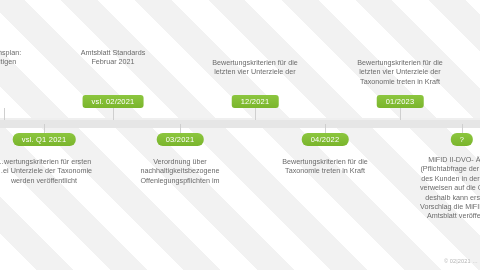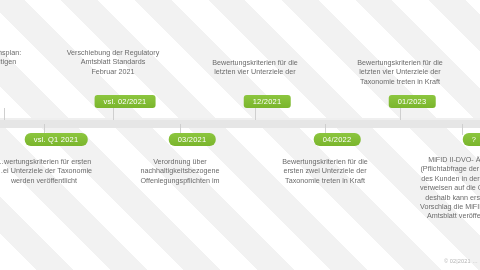--- a/index.html
+++ b/index.html
@@ -63,21 +63,21 @@
   }
   .connector {
     position: absolute;
     width: 1px;
     background: #cfcfcf;
     left: 0;
   }
   .badge {
     position: absolute;
     transform: translateX(-50%);
-    left: 12px;
+    left: 0;
     background: linear-gradient(#8cc63f, #7ab52c);
     color: #ffffff;
     font-size: 7.5px;
     line-height: 13px;
     height: 13px;
     padding: 0 9px;
     border-radius: 3px;
     white-space: nowrap;
     text-align: center;
     letter-spacing: 0.2px;
@@ -127,21 +127,20 @@
         <div class="connector"></div>
         <div class="label" style="top: 48px;">
           <div>…onsplan:</div>
           <div>…ltigen</div>
         </div>
       </div>
       <div class="milestone above" style="left: 113px;">
         <div class="connector"></div>
         <div class="badge">vsl. 02/2021</div>
         <div class="label" style="top: 48px;">
-          <div>Verschiebung der Regulatory</div>
           <div>Amtsblatt Standards</div>
           <div>Februar 2021</div>
         </div>
       </div>
       <div class="milestone above" style="left: 255px;">
         <div class="connector"></div>
         <div class="badge">12/2021</div>
         <div class="label" style="top: 58px;">
           <div>Bewertungskriterien für die</div>
           <div>letzten vier Unterziele der</div>
@@ -172,21 +171,20 @@
           <div>Verordnung über</div>
           <div>nachhaltigkeitsbezogene</div>
           <div>Offenlegungspflichten im</div>
         </div>
       </div>
       <div class="milestone below" style="left: 325px;">
         <div class="connector"></div>
         <div class="badge">04/2022</div>
         <div class="label" style="top: 157px;">
           <div>Bewertungskriterien für die</div>
-          <div>ersten zwei Unterziele der</div>
           <div>Taxonomie treten in Kraft</div>
         </div>
       </div>
       <div class="milestone below" style="left: 462px;">
         <div class="connector"></div>
         <div class="badge">?</div>
         <div class="label" style="top: 155px;">
           <div>MiFID II-DVO- Änd…</div>
           <div>(Pflichtabfrage der ESG…</div>
           <div>des Kunden in der Anla…</div>

